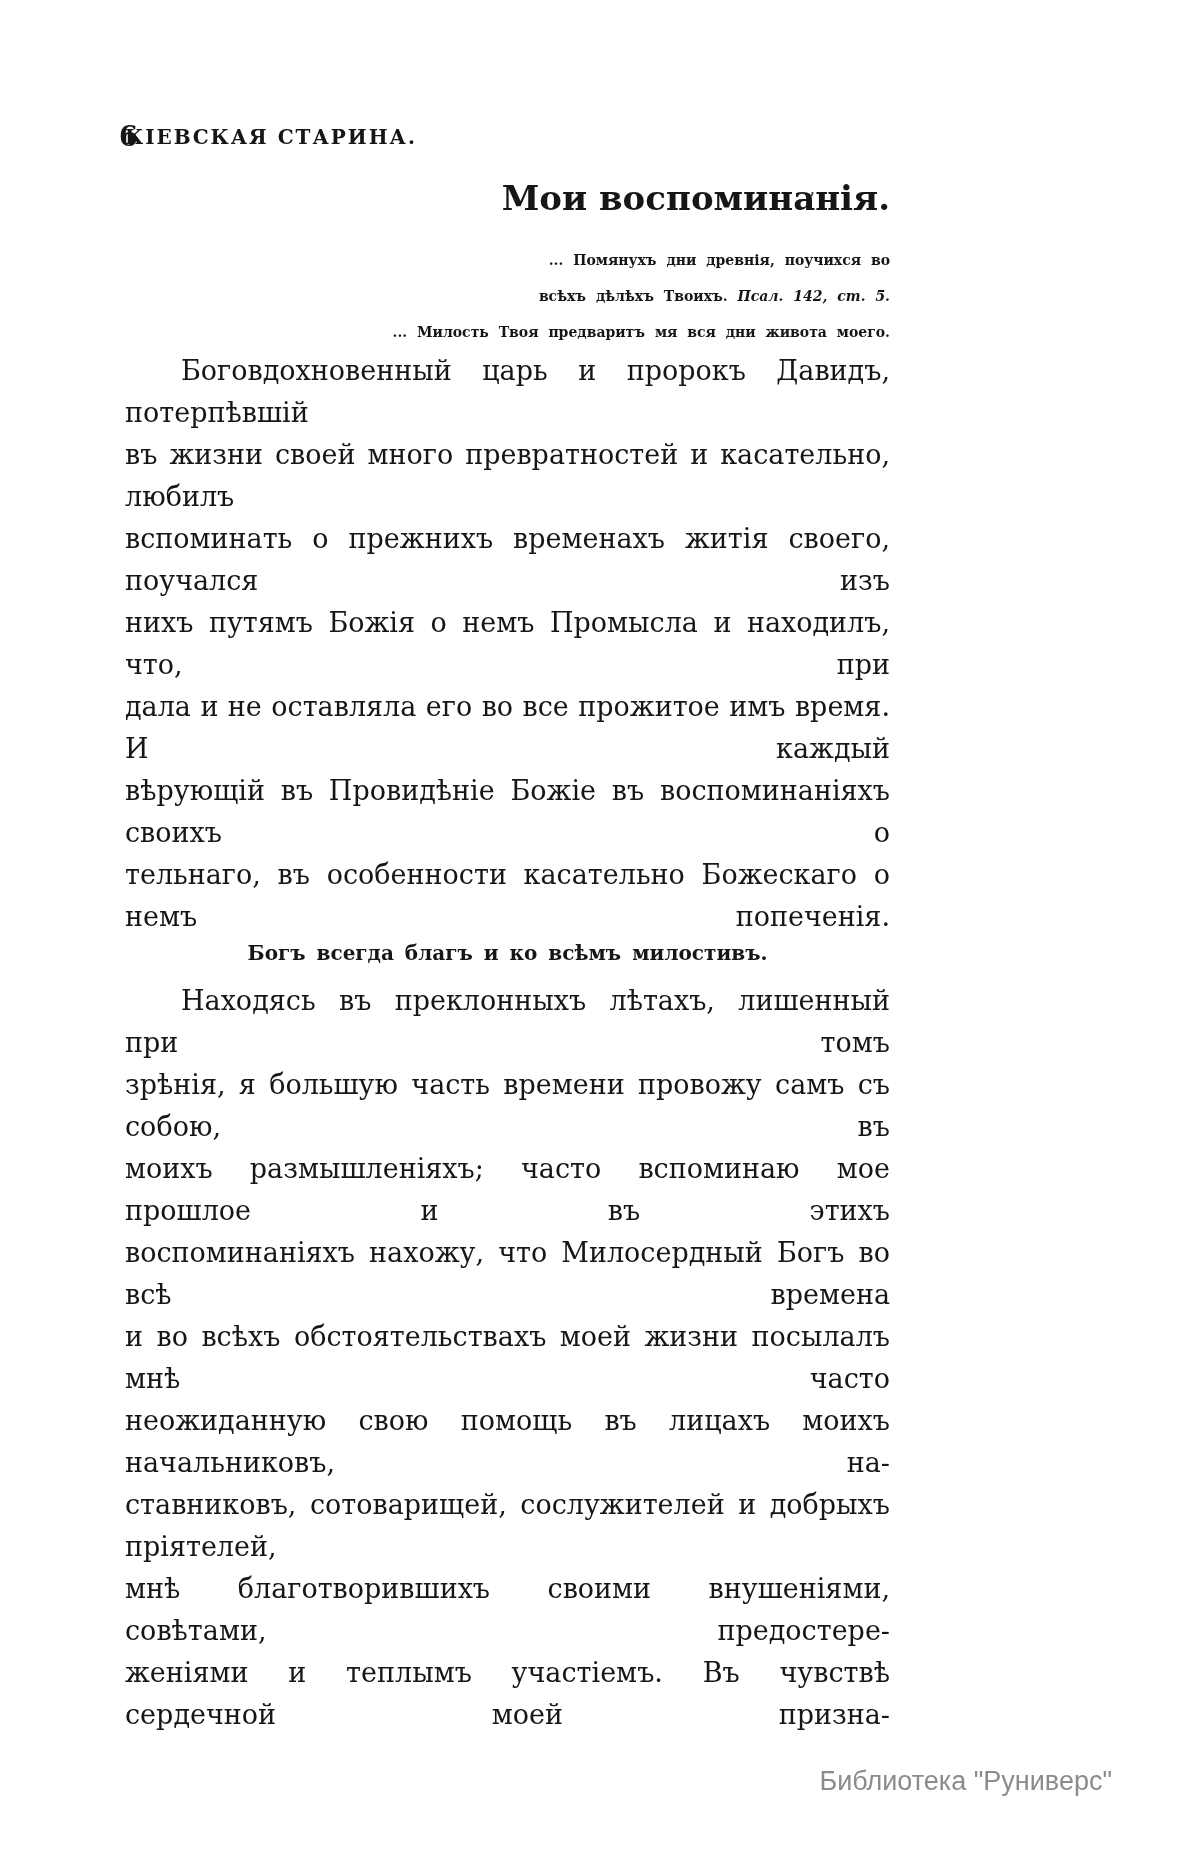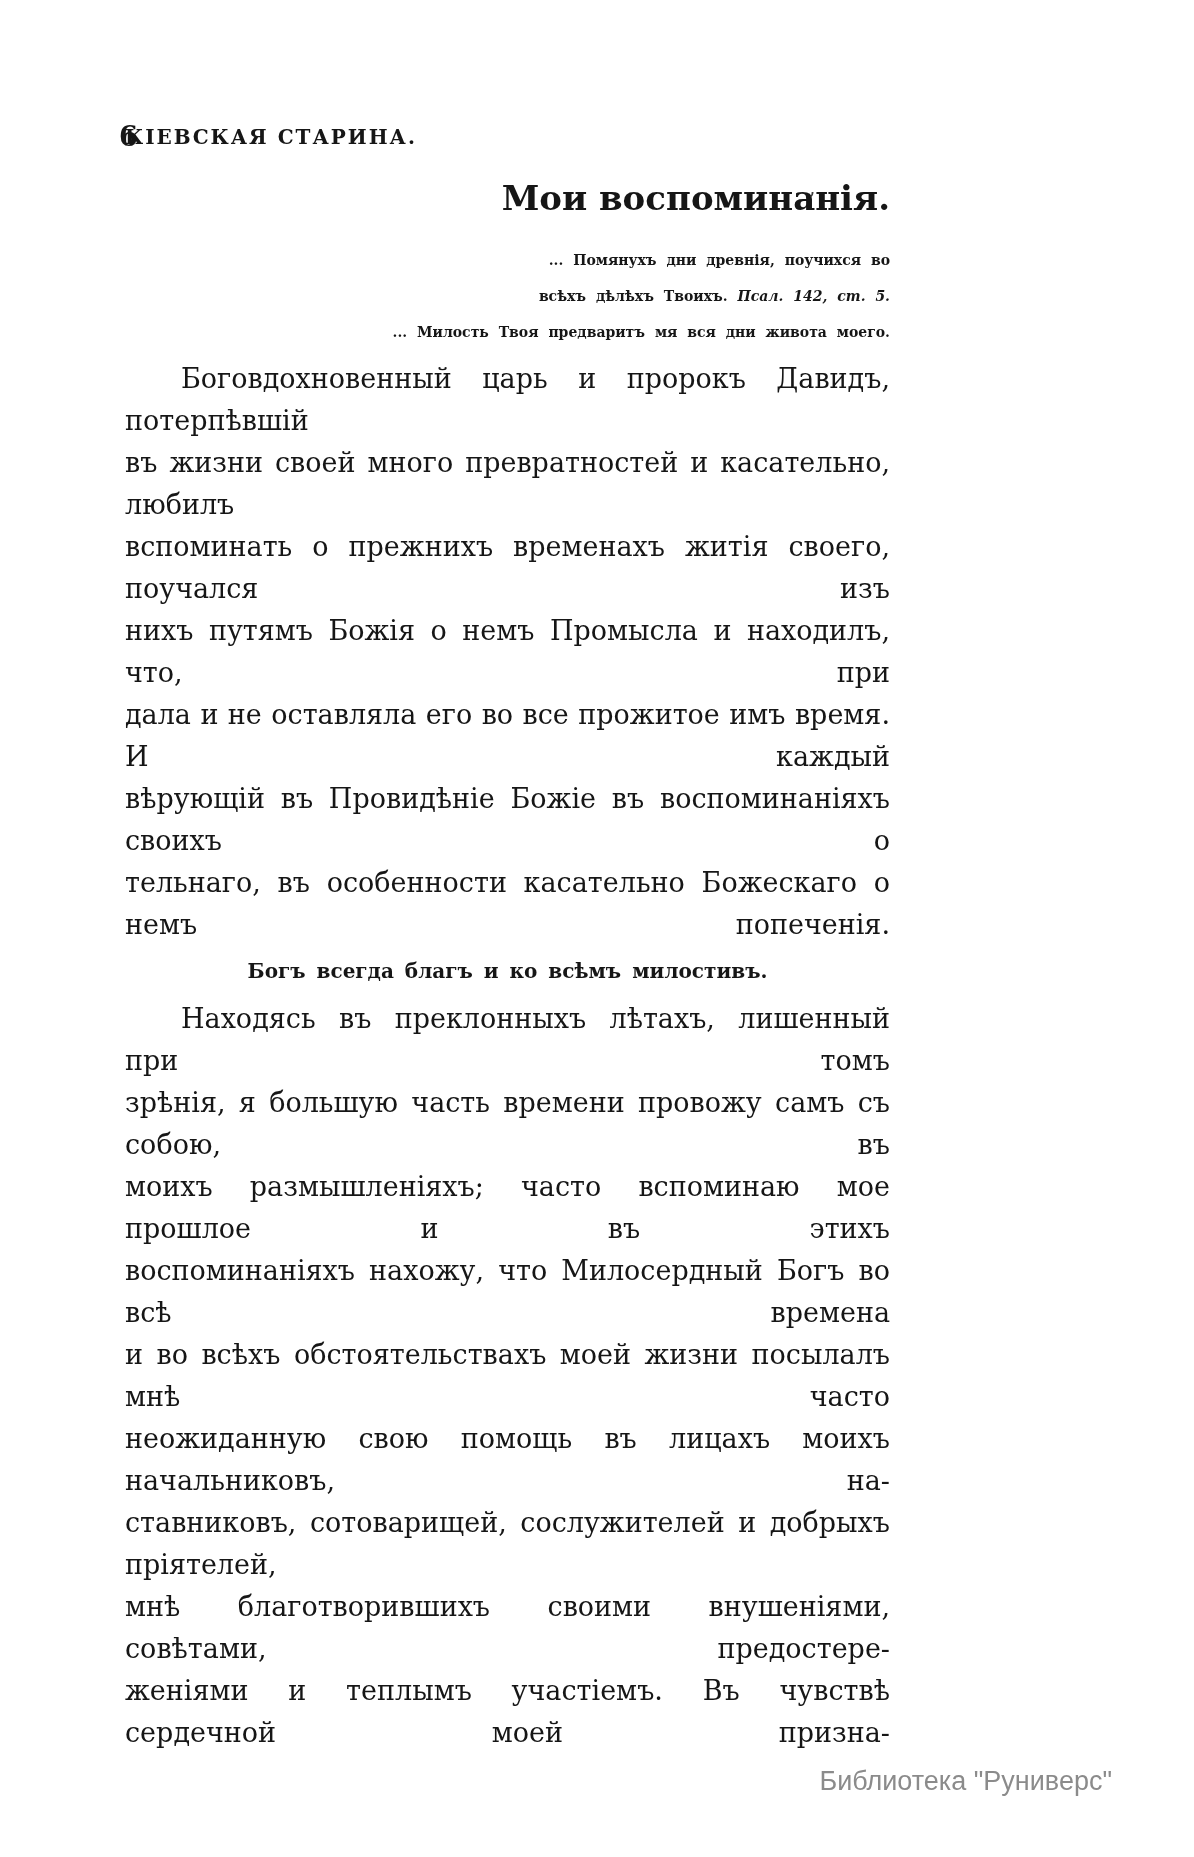--- a/index.html
+++ b/index.html
@@ -48,29 +48,27 @@
   .epigraph {
     margin-top: 22px;
     text-align: right;
     font-size: 14px; font-weight: bold;
     line-height: 36px;
     word-spacing: 5px;
   }
   .epigraph .cite { font-style: italic; }
   
   .para {
-    margin-top: 8px;
     font-size: 27px;
     line-height: 42px;
   }
   .jline { text-align: justify; text-align-last: justify; }
   .jline.first { text-indent: 56px; }
   
   .aphorism {
-    margin-top: 10px;
     height: 30px; line-height: 30px;
     text-align: center;
     font-size: 20px; font-weight: bold;
     word-spacing: 4px;
   }
   .para2 { margin-top: 12px; }
   
   .watermark {
     position: absolute;
     top: 1766px; right: 82px;

